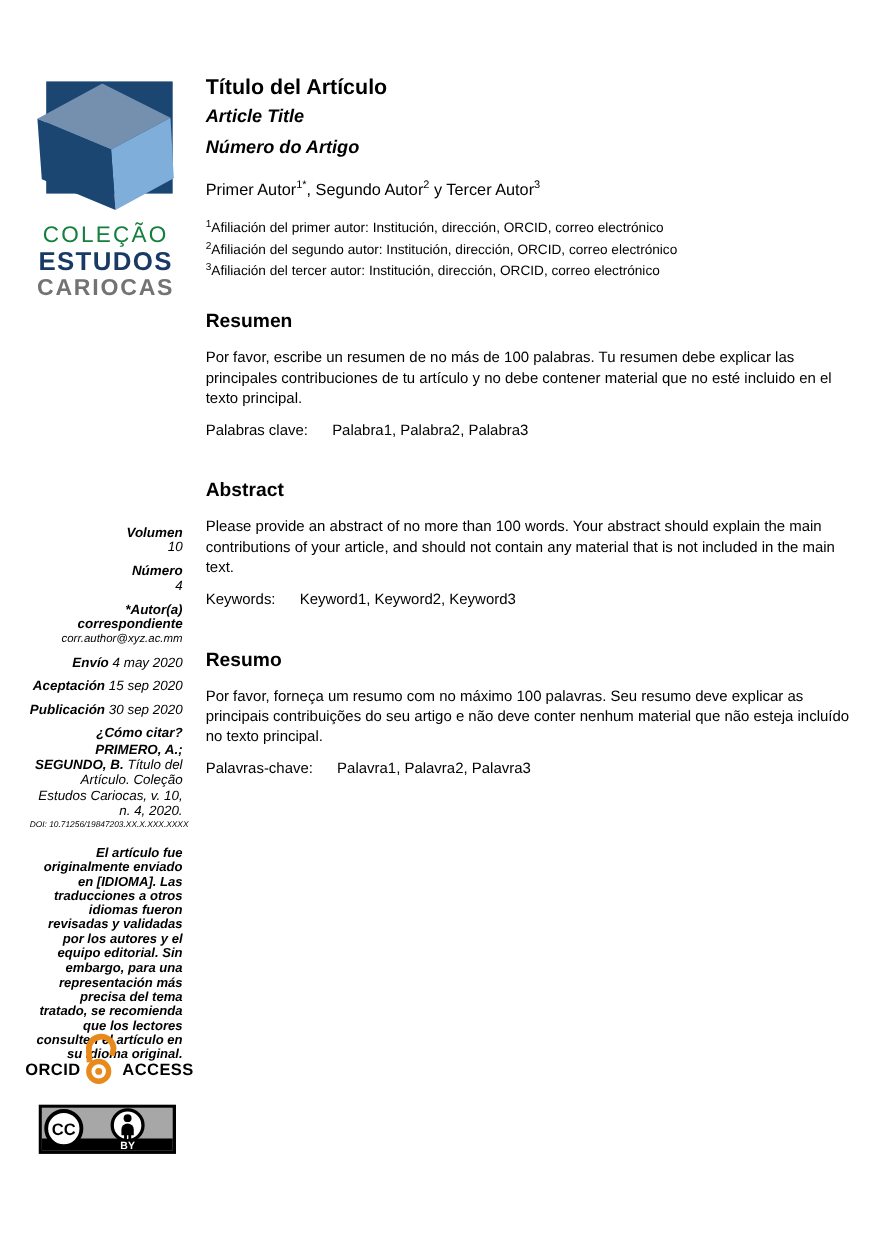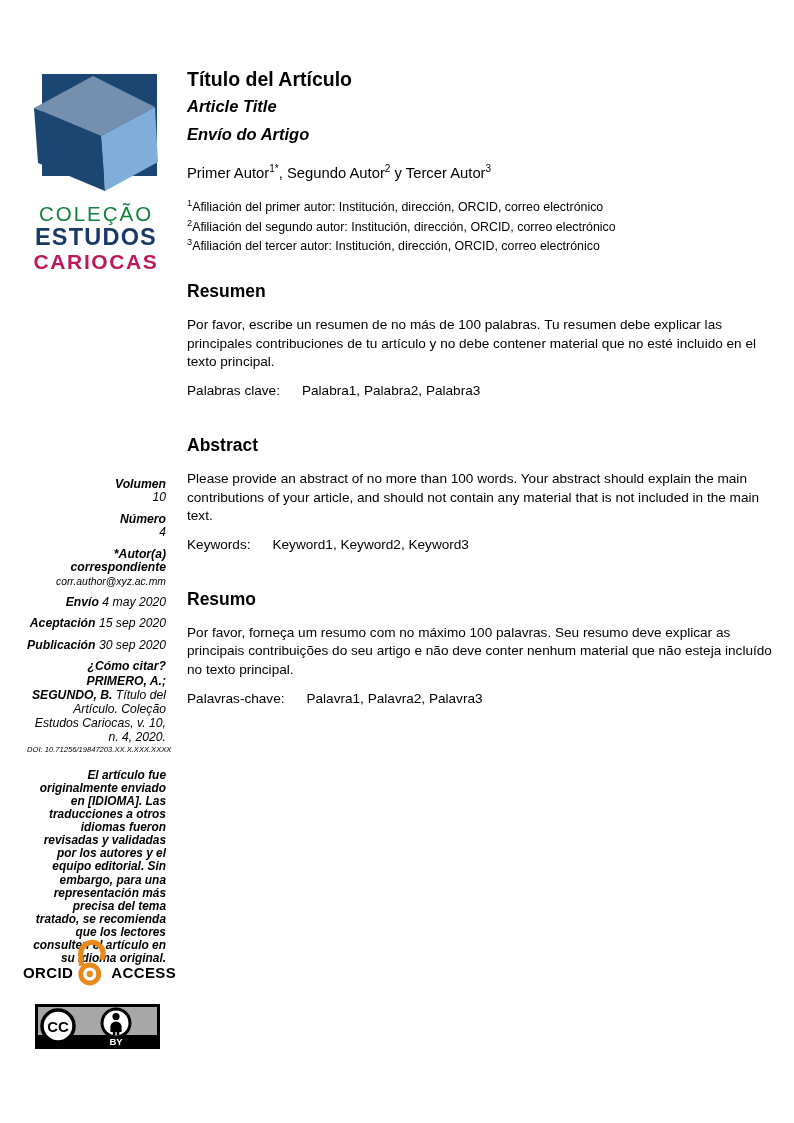--- a/index.html
+++ b/index.html
@@ -58,28 +58,28 @@
   <div class="logo-block">
     <svg class="cube-svg" viewBox="0 0 130 140" aria-hidden="true">
       <rect x="12" y="18" width="115" height="102" fill="#1B4672"></rect>
       <polygon points="63,20 125,51 71,80 4,52" fill="#7590AF"></polygon>
       <polygon points="125,51 128,106 75,135 71,80" fill="#7FAEDA"></polygon>
       <polygon points="4,52 71,80 75,135 8,107" fill="#1B4672"></polygon>
     </svg>
     <div class="wordmark">
       <div class="wm-light" style="color: #15803d;">COLEÇÃO</div>
       <div class="wm-bold" style="color: rgb(26, 58, 102);">ESTUDOS</div>
-      <div class="wm-bold wm-bold2" style="color: #be185d;">CARIOCAS</div>
+      <div class="wm-bold wm-bold2" style="color: #737373;">CARIOCAS</div>
     </div>
   </div>
 
   <div class="main">
     <h1 class="title">Título del Artículo</h1>
     <div class="subtitle">Article Title</div>
-    <div class="subtitle">Envío do Artigo</div>
+    <div class="subtitle">Número do Artigo</div>
 
     <div class="authors"><span>Primer Autor</span><sup>1*</sup><span>, </span><span>Segundo Autor</span><sup>2</sup><span> y </span><span>Tercer Autor</span><sup>3</sup></div>
 
     <div class="affiliations">
       <div class="affil"><sup>1</sup><span>Afiliación del primer autor: Institución, dirección, ORCID, correo electrónico</span></div>
       <div class="affil"><sup>2</sup><span>Afiliación del segundo autor: Institución, dirección, ORCID, correo electrónico</span></div>
       <div class="affil"><sup>3</sup><span>Afiliación del tercer autor: Institución, dirección, ORCID, correo electrónico</span></div>
     </div>
 
     <section class="sec sec-first">

